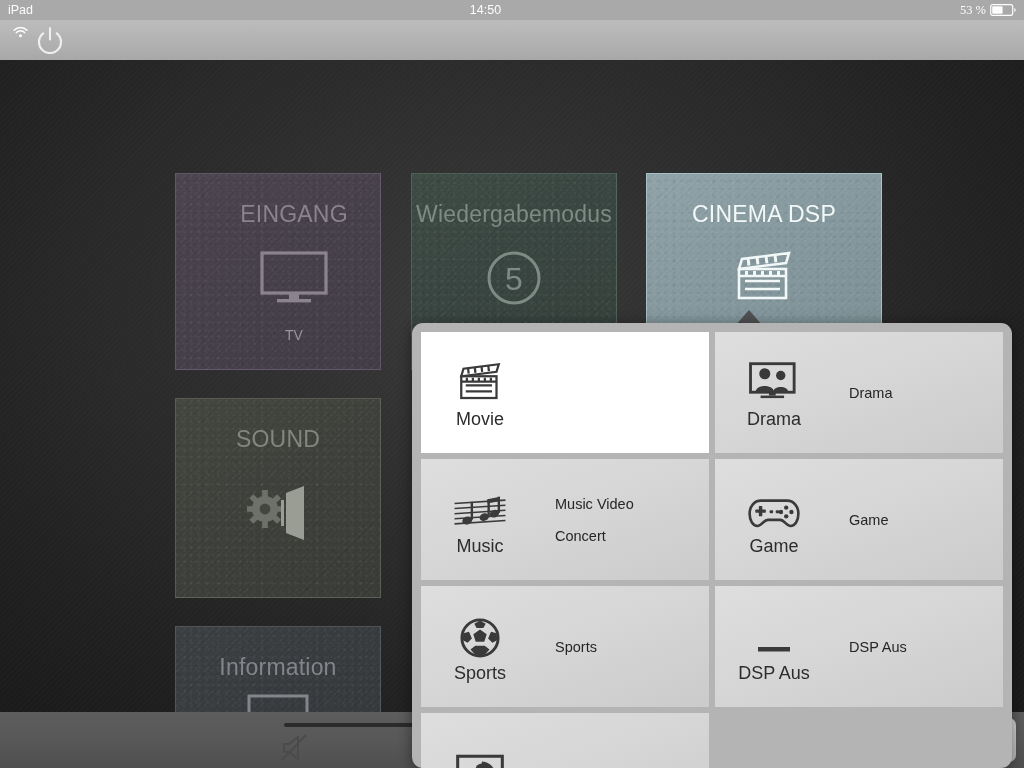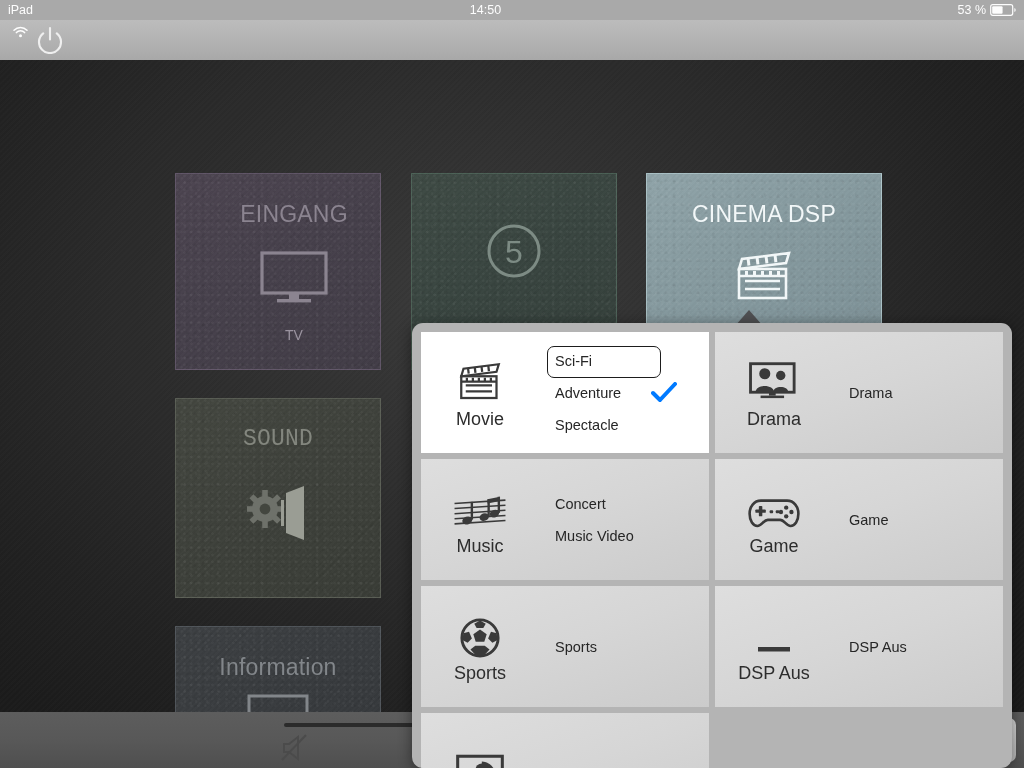--- a/index.html
+++ b/index.html
@@ -43,20 +43,21 @@
     left: 0; top: 0;
     width: 971px;
     text-align: center;
     height: 20px;
   }
   #status-right {
     position: absolute;
     right: 8px; top: 0;
     display: flex; align-items: center; gap: 4px;
     height: 20px;
+    font-family: Liberation Serif, serif;
   }
   .wifi-icon { display: block; }
   .battery-icon { display: block; }
 
   
   #top-bar {
     position: absolute;
     left: 0; top: 20px;
     width: 1024px; height: 40px;
     background: linear-gradient(180deg,#bcbcbc 0%, #b2b2b2 55%, #a8a8a8 100%);
@@ -156,21 +157,20 @@
     color: #f2f7f8;
     border-color: rgba(200,225,230,0.55);
   }
   #tile-cinema .tile-value { color: #f4f8f9; }
 
   #tile-sound {
     left: 175px; top: 338px; width: 206px; height: 200px;
     background: linear-gradient(150deg, #43463f 0%, #3e413b 45%, #393c36 100%);
     color: #83867e;
     border-color: rgba(150,155,140,0.32);
-    font-family: Liberation Mono, monospace;
   }
 
   #tile-information {
     left: 175px; top: 566px; width: 206px; height: 152px;
     background: linear-gradient(150deg, #3c3f42 0%, #383b3e 50%, #34373a 100%);
     color: #82868a;
     border-color: rgba(140,150,160,0.30);
   }
 
   
@@ -320,20 +320,21 @@
           <rect x="3" y="3" width="64" height="40" fill="none" stroke="#8b8490" stroke-width="3.2"></rect>
           <rect x="30" y="43" width="10" height="6" fill="#8b8490"></rect>
           <rect x="18" y="49" width="34" height="3.4" fill="#8b8490"></rect>
         </svg>
       </div>
       <div class="tile-value">TV</div>
     </div>
 
     <div class="tile" id="tile-wiedergabe">
       <div class="leather"></div>
+      <div class="tile-title">Wiedergabemodus</div>
       <div class="tile-icon">
         <svg width="64" height="64" viewBox="0 0 64 64">
           <circle cx="32" cy="32" r="25" fill="none" stroke="#7d8b84" stroke-width="3"></circle>
           <text x="32" y="44" font-family="Liberation Sans, sans-serif" font-size="32" fill="#7d8b84" text-anchor="middle">5</text>
         </svg>
       </div>
       <div class="tile-value">5 BEAM</div>
     </div>
 
     <div class="tile" id="tile-cinema">
@@ -445,36 +446,20 @@
                 <rect x="13" y="21" width="3" height="5"></rect>
                 <rect x="21" y="21" width="3" height="5"></rect>
                 <rect x="29" y="21" width="3" height="5"></rect>
                 <rect x="37" y="21" width="3" height="5"></rect>
                 <rect x="45" y="21" width="3" height="5"></rect>
               </g>
             </svg>
           </div>
           <div class="dsp-cat-label">Movie</div>
         </div>
-        <div class="dsp-options">
-          <div class="dsp-option boxed">
-            <span class="opt-text">Sci-Fi</span>
-          </div>
-          <div class="dsp-option">
-            <span class="opt-text">Adventure</span>
-            <span class="check">
-              <svg width="26" height="22" viewBox="0 0 26 22">
-                <path d="M2 11 L9 18 L24 2" fill="none" stroke="#007aff" stroke-width="4" stroke-linecap="round" stroke-linejoin="round"></path>
-              </svg>
-            </span>
-          </div>
-          <div class="dsp-option">
-            <span class="opt-text">Spectacle</span>
-          </div>
-        </div>
       </div>
 
       <div class="dsp-panel">
         <div class="dsp-cat">
           <div class="dsp-cat-icon">
             <svg width="52" height="44" viewBox="0 0 62 50">
               <rect x="3" y="2" width="52" height="34" fill="none" stroke="#3a3a3a" stroke-width="3.4"></rect>
               <g fill="#3a3a3a">
                 <circle cx="20" cy="14" r="6.6"></circle>
                 <path d="M9 36 C9 26 31 26 31 36 Z"></path>
@@ -513,24 +498,24 @@
                 <ellipse cx="50" cy="24" rx="5.6" ry="4.4" transform="rotate(-20 50 24)"></ellipse>
                 <rect x="53.8" y="4" width="2.8" height="19"></rect>
                 <path d="M41.8 7 L56.6 4 L56.6 9 L41.8 12 Z"></path>
               </g>
             </svg>
           </div>
           <div class="dsp-cat-label">Music</div>
         </div>
         <div class="dsp-options">
           <div class="dsp-option">
+            <span class="opt-text">Music Video</span>
+          </div>
+          <div class="dsp-option">
             <span class="opt-text">Concert</span>
-          </div>
-          <div class="dsp-option">
-            <span class="opt-text">Music Video</span>
           </div>
         </div>
       </div>
 
       <div class="dsp-panel">
         <div class="dsp-cat">
           <div class="dsp-cat-icon">
             <svg width="54" height="40" viewBox="0 0 62 44">
               <path d="M16 9 H46 C54 9 59 16 59 24 C59 32 55 38 50 38 C45 38 43 31 38 31 H24 C19 31 17 38 12 38 C7 38 3 32 3 24 C3 16 8 9 16 9 Z" fill="none" stroke="#3a3a3a" stroke-width="3"></path>
               <g fill="#3a3a3a">

